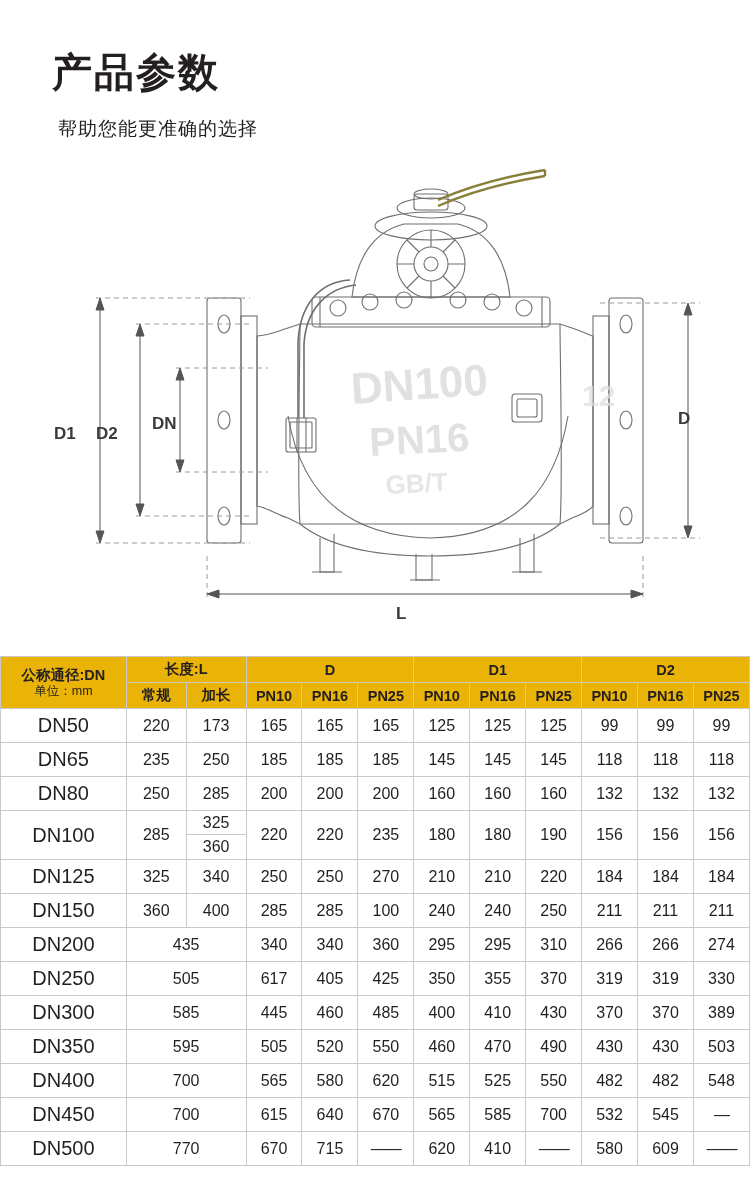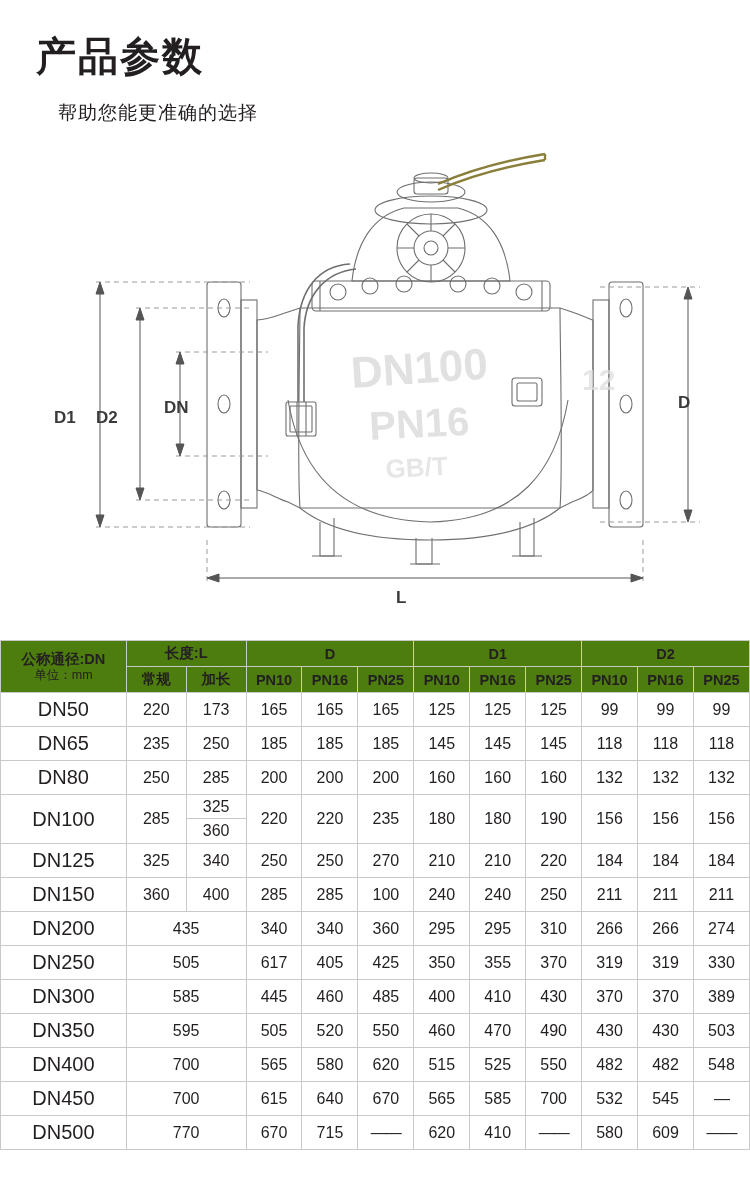--- a/index.html
+++ b/index.html
@@ -19,21 +19,21 @@
   
   .header {
     padding: 34px 0 0 36px;
   }
   .title {
     font-size: 40px;
     font-weight: bold;
     letter-spacing: 2px;
     line-height: 1.1;
     color: #231f20;
-    margin: 0;
+    margin: 16px;
   }
   .subtitle {
     margin: 22px 0 0 22px;
     font-size: 19px;
     font-weight: normal;
     letter-spacing: 1px;
     color: #231f20;
   }
   
   .drawing {
@@ -59,21 +59,21 @@
   }
   table.spec th, table.spec td {
     border: 1px solid #c9c9c9;
     text-align: center;
     vertical-align: middle;
     padding: 0;
     height: 34px;
     font-weight: normal;
   }
   table.spec thead th {
-    background: #4d7c0f;
+    background: #eab308;
     font-weight: bold;
     font-size: 14.5px;
     height: 26px;
   }
   table.spec thead th.tall { height: 52px; }
   .hdr-dn {
     line-height: 1.25;
     padding: 3px 0 3px 6px;
     text-align: left;
   }
@@ -208,21 +208,21 @@
         <polygon points="688,382 684,370 692,370"></polygon>
 
         <line x1="215" y1="438" x2="635" y2="438"></line>
         <polygon points="207,438 219,434 219,442"></polygon>
         <polygon points="643,438 631,434 631,442"></polygon>
       </g>
     </svg>
 
     <div class="dim-label" style="left:54px; top:268px;">D1</div>
     <div class="dim-label" style="left:96px; top:268px;">D2</div>
-    <div class="dim-label" style="left:164px; top:258px;">DN</div>
+    <div class="dim-label" style="left:152px; top:258px;">DN</div>
     <div class="dim-label" style="left:678px; top:253px;">D</div>
     <div class="dim-label" style="left:396px; top:448px;">L</div>
   </div>
 
   <table class="spec">
     <colgroup>
       <col style="width:126px">
       <col style="width:60px">
         <col style="width:60px">
       <col style="width:56px">

